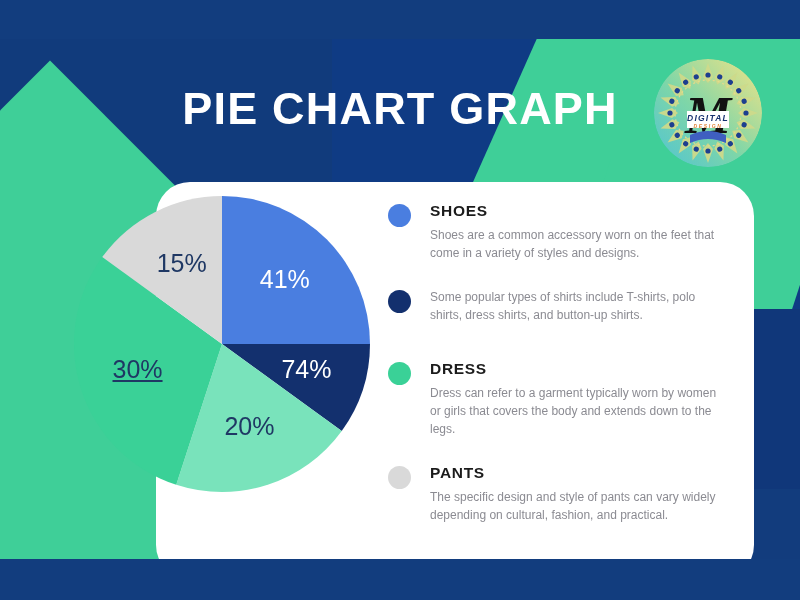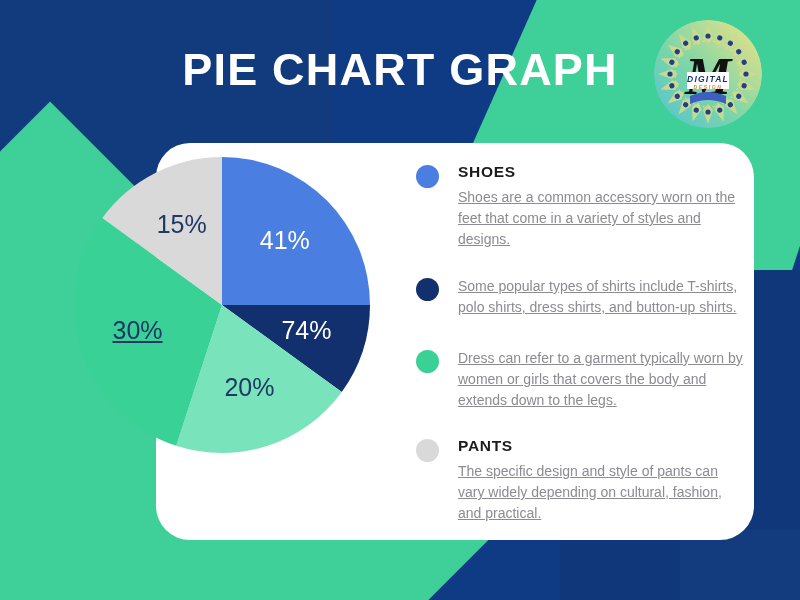--- a/index.html
+++ b/index.html
@@ -9,23 +9,24 @@
   body {
     width: 800px;
     height: 600px;
     overflow: hidden;
     font-family: "Liberation Sans", sans-serif;
     background: #123d7e;
   }
   #stage {
     position: relative;
     width: 800px;
-    height: 600px;
+    height: 520px;
     overflow: hidden;
     background: #133f84;
+    margin-top: 39px;
   }
 
   
   .bg-base {
     position: absolute;
     inset: 0;
     background: #123c7d;
   }
   .bg-band-left {
     position: absolute;
@@ -137,21 +138,21 @@
     font-size: 25px;
     font-weight: normal;
     font-family: "Liberation Sans", sans-serif;
     white-space: nowrap;
     z-index: 6;
   }
 
   
   .legend {
     position: absolute;
-    left: 416px;
+    left: 388px;
     top: 163px;
     width: 330px;
     z-index: 6;
   }
   .legend-item {
     position: relative;
     margin-bottom: 26px;
     padding-left: 38px;
     min-height: 46px;
   }
@@ -166,27 +167,26 @@
   }
   .legend-title {
     font-size: 15.5px;
     font-weight: bold;
     color: #1b1b1b;
     letter-spacing: 0.7px;
     margin: 0 0 6px 4px;
     font-family: "Liberation Sans", sans-serif;
   }
   .legend-desc {
-    font-size: 14px;
+    font-size: 12px;
     line-height: 1.5;
     color: #8b8b92;
     margin: 0 0 0 4px;
     max-width: 290px;
     font-family: "Liberation Sans", sans-serif;
-    text-decoration: underline;
   }
 </style>
 </head>
 <body>
 
 <div id="stage">
 
   <div class="bg-base"></div>
   <div class="bg-band-left"></div>
   <div class="bg-band-right"></div>
@@ -327,20 +327,21 @@
           <span class="legend-dot" style="background: rgb(74, 126, 224);"></span>
           <div class="legend-title">SHOES</div>
           <div class="legend-desc">Shoes are a common accessory worn on the feet that come in a variety of styles and designs.</div>
         </div>
         <div class="legend-item">
           <span class="legend-dot" style="background: rgb(19, 48, 110);"></span>
           <div class="legend-desc">Some popular types of shirts include T-shirts, polo shirts, dress shirts, and button-up shirts.</div>
         </div>
         <div class="legend-item">
           <span class="legend-dot" style="background: rgb(58, 209, 151);"></span>
+          <div class="legend-title">DRESS</div>
           <div class="legend-desc">Dress can refer to a garment typically worn by women or girls that covers the body and extends down to the legs.</div>
         </div>
         <div class="legend-item">
           <span class="legend-dot" style="background: rgb(217, 217, 217);"></span>
           <div class="legend-title">PANTS</div>
           <div class="legend-desc">The specific design and style of pants can vary widely depending on cultural, fashion, and practical.</div>
         </div>
       </div>
   </div>
 

